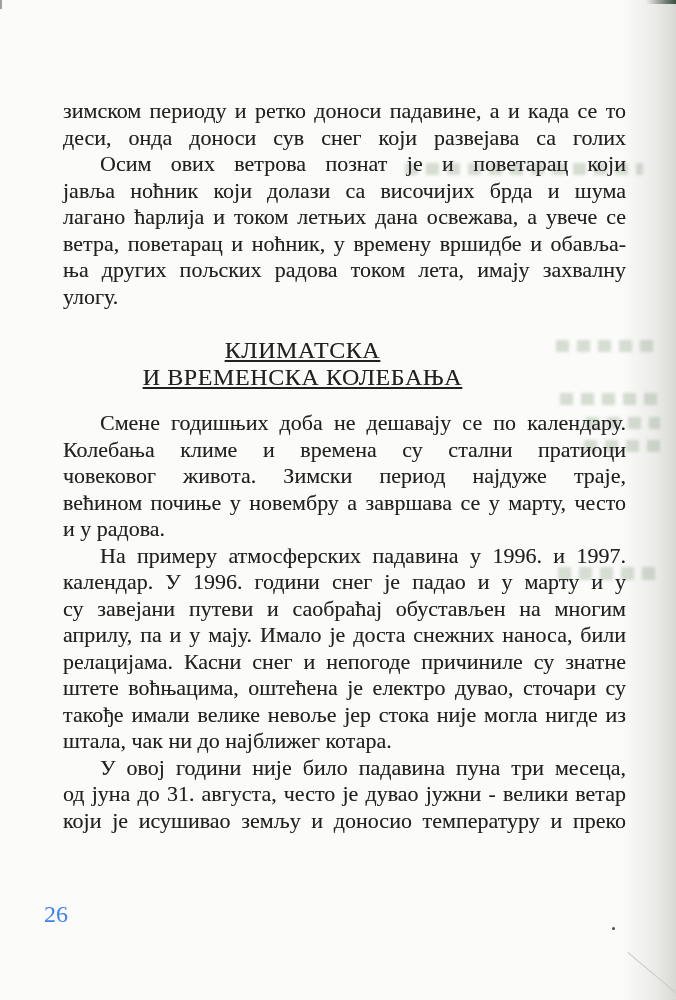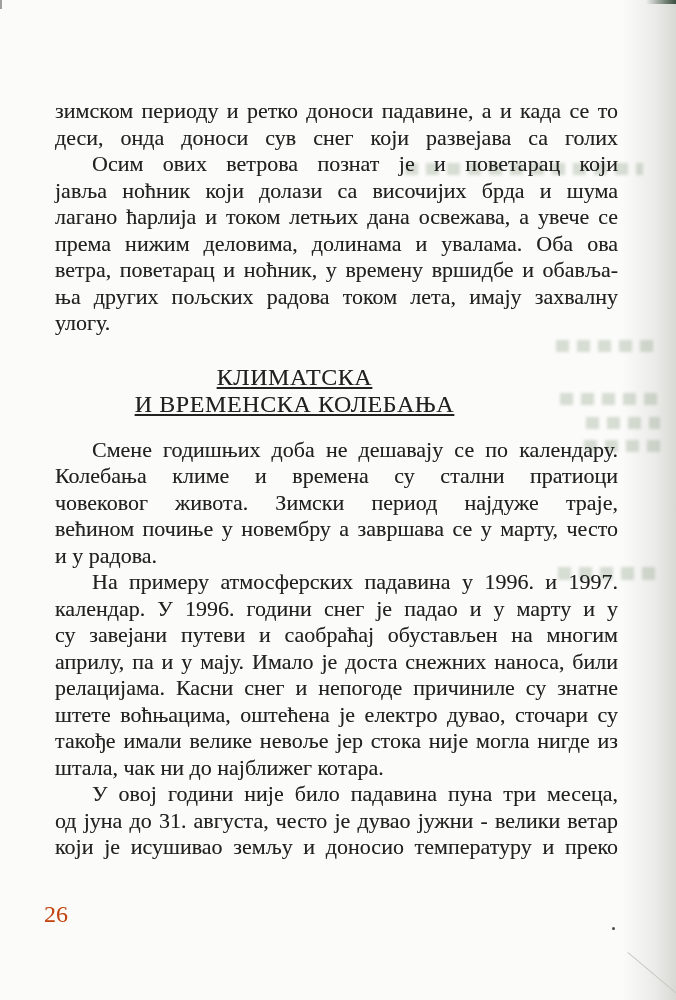--- a/index.html
+++ b/index.html
@@ -31,36 +31,36 @@
     background:repeating-linear-gradient(90deg, rgba(125,148,120,.65) 0 13px, rgba(125,148,120,0) 13px 21px);
   }
   .s1{left:405px;top:163px;width:238px;}
   .s2{left:556px;top:340px;width:104px;}
   .s3{left:560px;top:393px;width:100px;}
   .s4{left:586px;top:417px;width:74px;}
   .s5{left:584px;top:440px;width:76px;}
   .s6{left:558px;top:567px;width:100px;height:13px;}
 
   .content{
-    position:absolute;left:55px;top:98px;width:563px;
+    position:absolute;left:63px;top:98px;width:563px;
     font-size:22px;line-height:26.5px;
     text-shadow:0 0 .5px rgba(30,30,30,.35);
   }
   .ln{min-height:26.5px;}
   .ln.j{text-align:justify;text-align-last:justify;}
   .ln.in{text-indent:37px;}
   .heading{
     margin:27px 0 19px 0;
     transform:translateX(-42px);
     text-align:center;
     font-size:24px;line-height:27px;letter-spacing:.6px;text-decoration:underline;
   }
   .pageno{
     position:absolute;left:44px;top:901px;
-    font-size:24px;color:#c2410c;
+    font-size:24px;color:#3b82f6;
   }
 </style>
 </head>
 <body>
 
 <div class="page">
 
   <div class="edge-shade"></div>
   <div class="corner-sliver"></div>
   <div class="left-speck"></div>
@@ -77,21 +77,20 @@
 
     <div class="para">
       <div class="ln j">зимском периоду и ретко доноси падавине, а и када се то</div>
       <div class="ln j">деси, онда доноси сув снег који развејава са голих</div>
     </div>
 
     <div class="para">
       <div class="ln j in">Осим ових ветрова познат је и поветарац који</div>
       <div class="ln j">јавља ноћник који долази са височијих брда и шума</div>
       <div class="ln j">лагано ћарлија и током летњих дана освежава, а увече се</div>
-      <div class="ln j">према нижим деловима, долинама и увалама. Оба ова</div>
       <div class="ln j">ветра, поветарац и ноћник, у времену вршидбе и обавља-</div>
       <div class="ln j">ња других пољских радова током лета, имају захвалну</div>
       <div class="ln">улогу.</div>
     </div>
 
     <div class="heading">
       <div>КЛИМАТСКА</div>
       <div>И ВРЕМЕНСКА КОЛЕБАЊА</div>
     </div>
 

